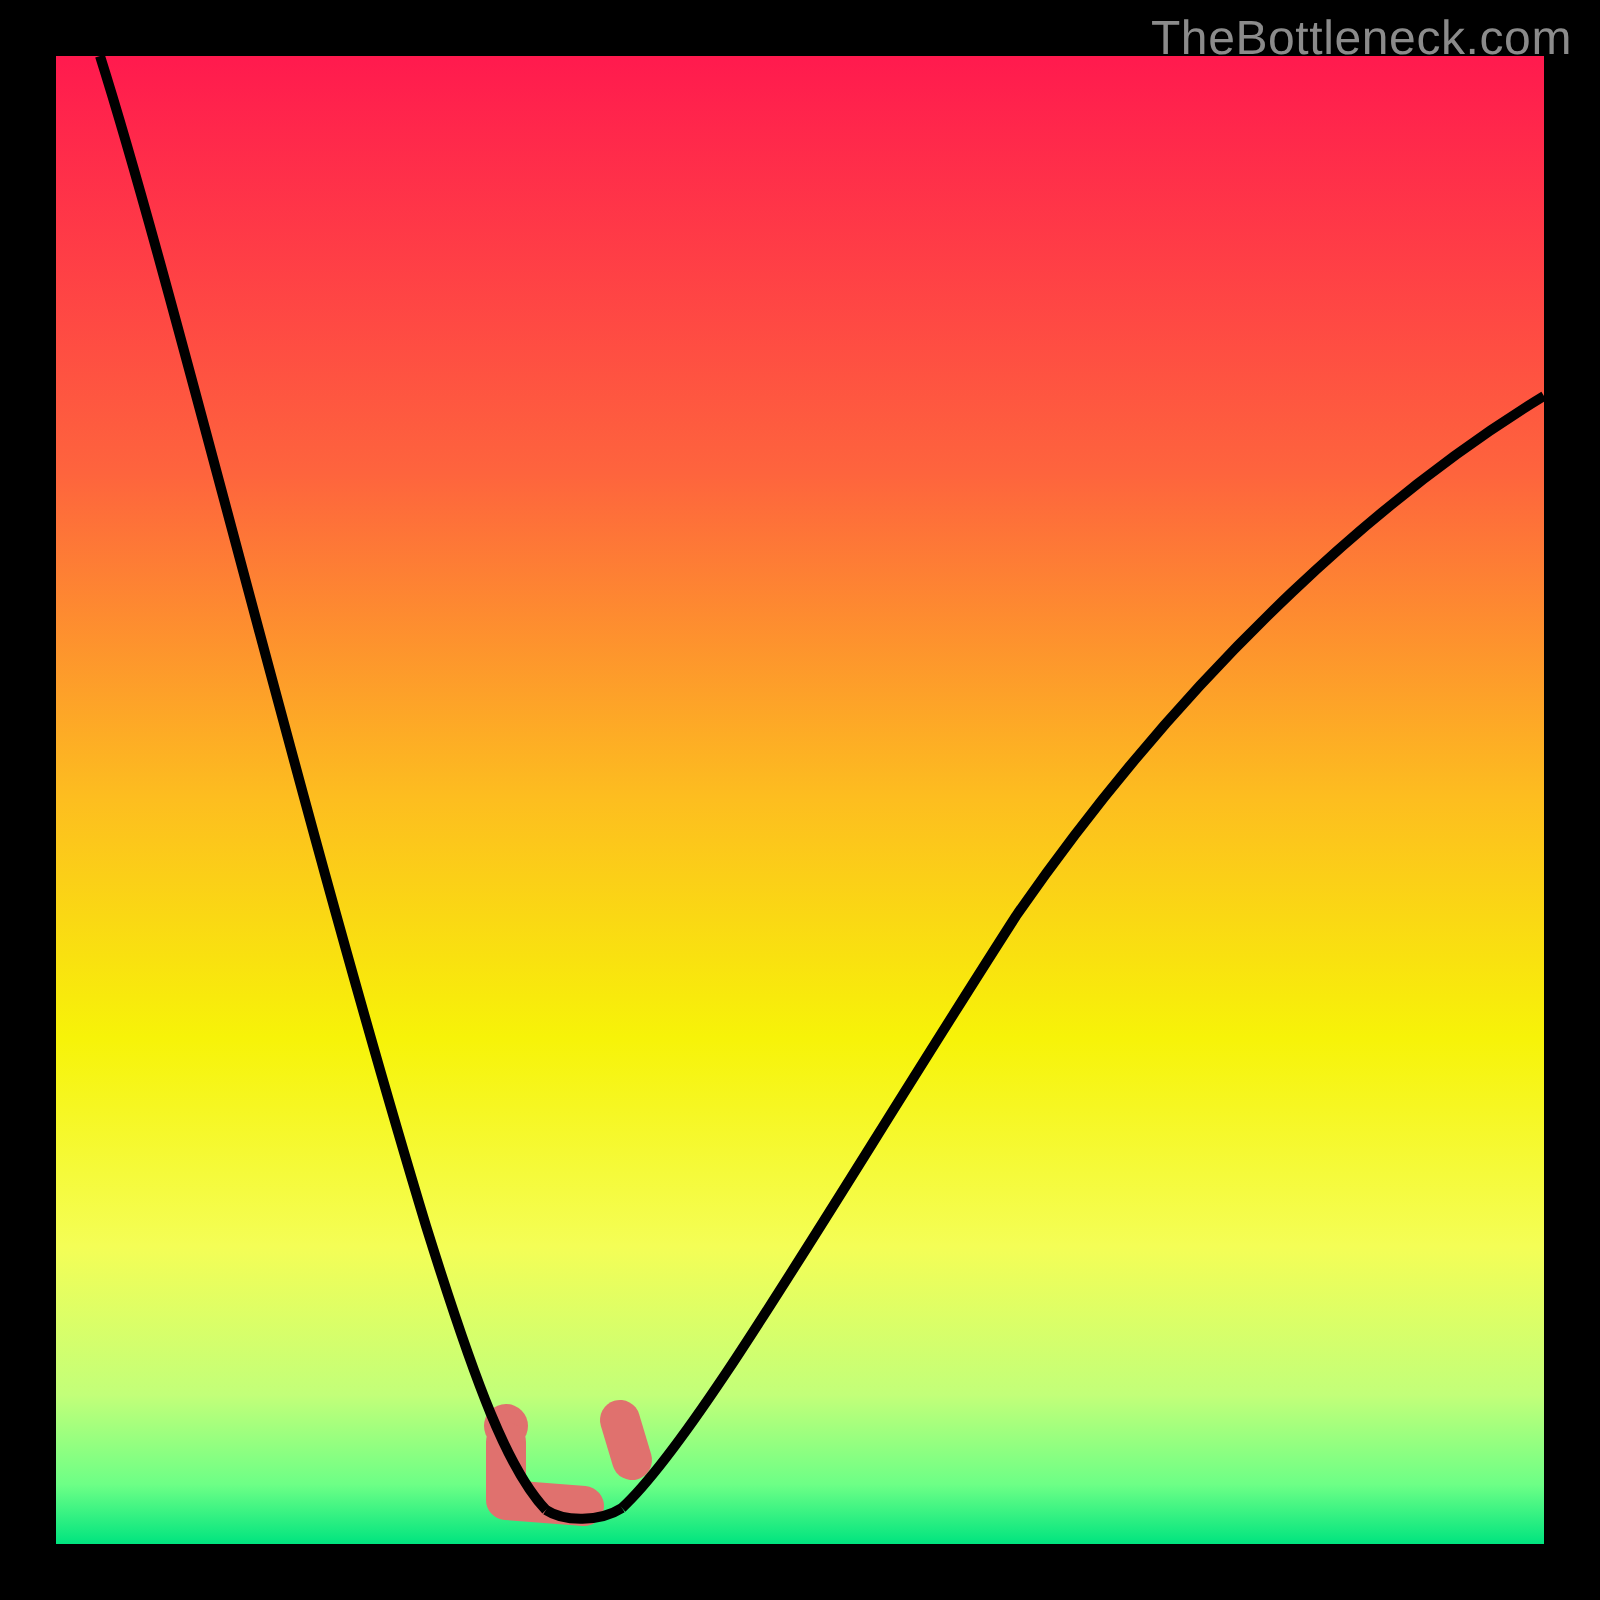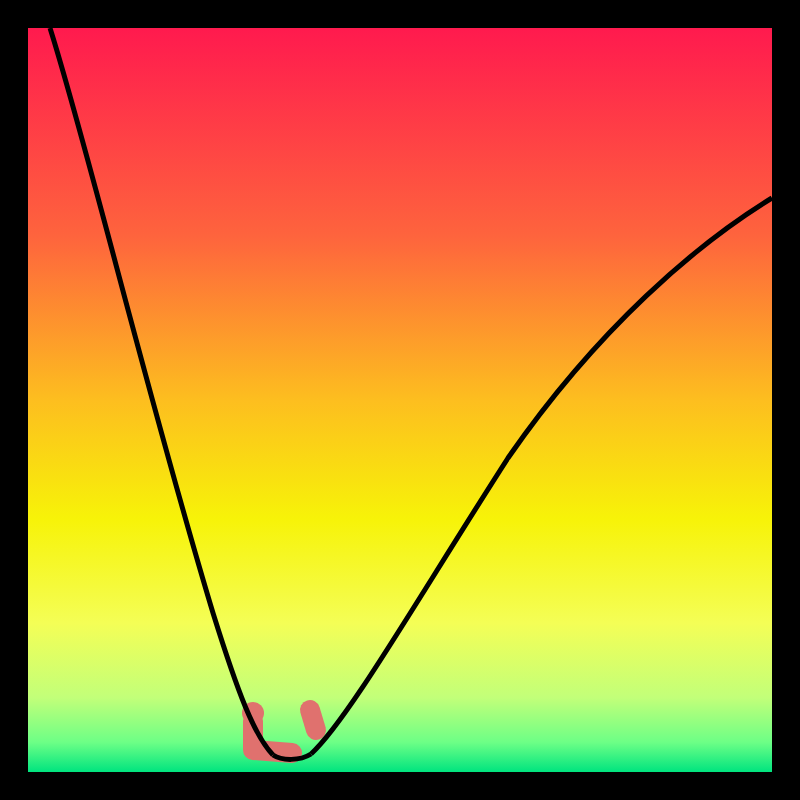--- a/index.html
+++ b/index.html
@@ -49,20 +49,21 @@
     stroke-linejoin: round;
   }
   .accent-dot {
     fill: #e0716e;
   }
 </style>
 </head>
 <body>
 
 <div class="frame">
+  <div class="attribution">TheBottleneck.com</div>
 
   <svg class="plot" viewBox="0 0 744 744" preserveAspectRatio="none">
     <defs>
       <linearGradient id="bg-grad" x1="0" y1="0" x2="0" y2="1">
 
       <stop offset="0%" stop-color="#ff1a4e"></stop>
           <stop offset="28.000000000000004%" stop-color="#fe643d"></stop>
           <stop offset="50%" stop-color="#fdbe1f"></stop>
           <stop offset="66%" stop-color="#f7f308"></stop>
           <stop offset="80%" stop-color="#f4fe56"></stop>

